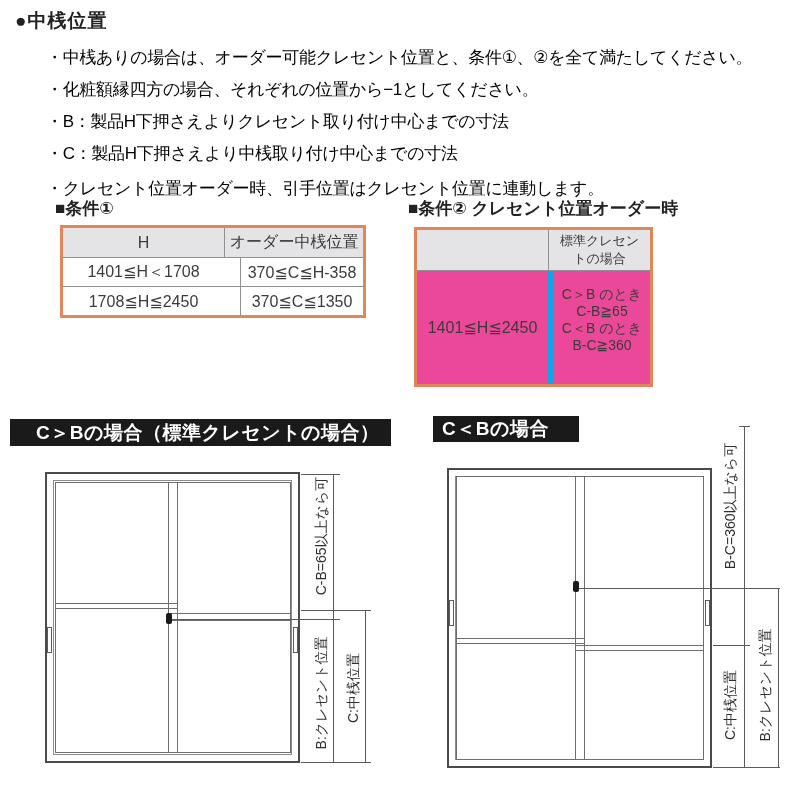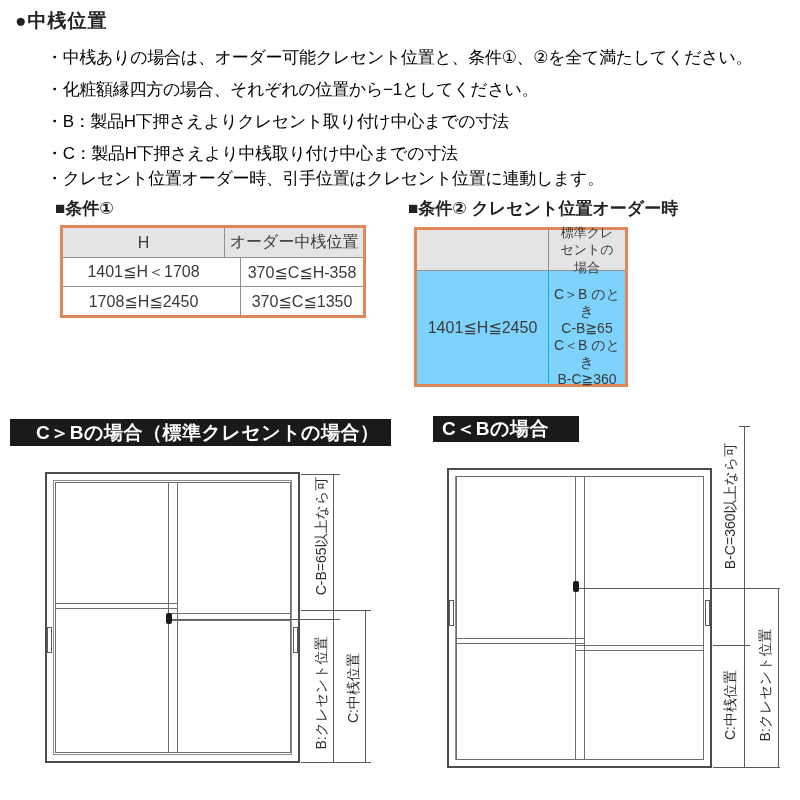--- a/index.html
+++ b/index.html
@@ -14,29 +14,29 @@
 
   
   .t1{left:60px;top:225px;width:306px;height:93px;border:3px solid #E0875A;box-sizing:border-box;background:#fff;}
   .t1 .row{display:flex;height:29px;box-sizing:border-box;}
   .t1 .row.hdr{background:#E4E4E6;}
   .t1 .row + .row{border-top:1px solid #909090;gap:16px;}
   .t1 .c1{width:161px;box-sizing:border-box;display:flex;align-items:center;justify-content:center;font-size:16px;color:#3b3b3b;}
   .t1 .c2{flex:1;border-left:1px solid #909090;box-sizing:border-box;display:flex;align-items:center;justify-content:center;font-size:16px;color:#3b3b3b;}
 
   
-  .t2{left:414px;top:227px;width:214px;height:160px;border:3px solid #E0875A;box-sizing:border-box;background:#7dd3fc;}
+  .t2{left:414px;top:227px;width:239px;height:160px;border:3px solid #E0875A;box-sizing:border-box;background:#ec4899;}
   .t2 .hdr{display:flex;height:41px;box-sizing:border-box;border-bottom:1px solid #909090;}
   .t2 .hdr .h1{width:131px;background:#E4E4E6;box-sizing:border-box;}
   .t2 .hdr .h2{flex:1;background:#E4E4E6;border-left:1px solid #909090;box-sizing:border-box;
                display:flex;align-items:center;justify-content:center;text-align:center;
                font-size:13px;line-height:1.35;color:#3b3b3b;padding:2px 6px;}
   .t2 .bdy{display:flex;height:112px;}
   .t2 .bdy .b1{width:131px;display:flex;align-items:center;justify-content:center;font-size:16px;color:#3b3b3b;box-sizing:border-box;}
-  .t2 .bdy .b2{flex:1;border-left:1px solid #0ea5e9;box-sizing:border-box;text-align:center;
+  .t2 .bdy .b2{flex:1;border-left:6px solid #0ea5e9;box-sizing:border-box;text-align:center;
                font-size:14px;color:#3b3b3b;padding-top:15px;line-height:17px;}
   .t2 .case2{}
 
   
   .bar{background:#1A1A1A;color:#fff;font-weight:bold;font-size:19px;white-space:nowrap;
        box-sizing:border-box;letter-spacing:0.5px;}
   .bar-left{left:10px;top:419px;width:381px;height:27px;line-height:27px;padding-left:26px;}
   .bar-right{left:433px;top:416px;width:146px;height:26px;line-height:26px;padding-left:9px;}
 
   
@@ -56,21 +56,21 @@
 </head>
 <body>
 
 <div class="page">
 
   <div class="abs doc-title">●中桟位置</div>
   <div class="abs bullet" style="top:46px;">・中桟ありの場合は、オーダー可能クレセント位置と、条件①、②を全て満たしてください。</div>
   <div class="abs bullet" style="top:78px;">・化粧額縁四方の場合、それぞれの位置から−1としてください。</div>
   <div class="abs bullet" style="top:110px;">・B：製品H下押さえよりクレセント取り付け中心までの寸法</div>
   <div class="abs bullet" style="top:142px;">・C：製品H下押さえより中桟取り付け中心までの寸法</div>
-  <div class="abs bullet" style="top:167px;">・クレセント位置オーダー時、引手位置はクレセント位置に連動します。</div>
+  <div class="abs bullet" style="top:177px;">・クレセント位置オーダー時、引手位置はクレセント位置に連動します。</div>
 
   <div class="abs sec-heading" style="left:55px;top:197px;">■条件①</div>
   <div class="abs t1">
     <div class="row hdr">
       <div class="c1">H</div>
       <div class="c2">オーダー中桟位置</div>
     </div>
     <div class="row">
       <div class="c1">1401≦H＜1708</div>
       <div class="c2">370≦C≦H-358</div>

